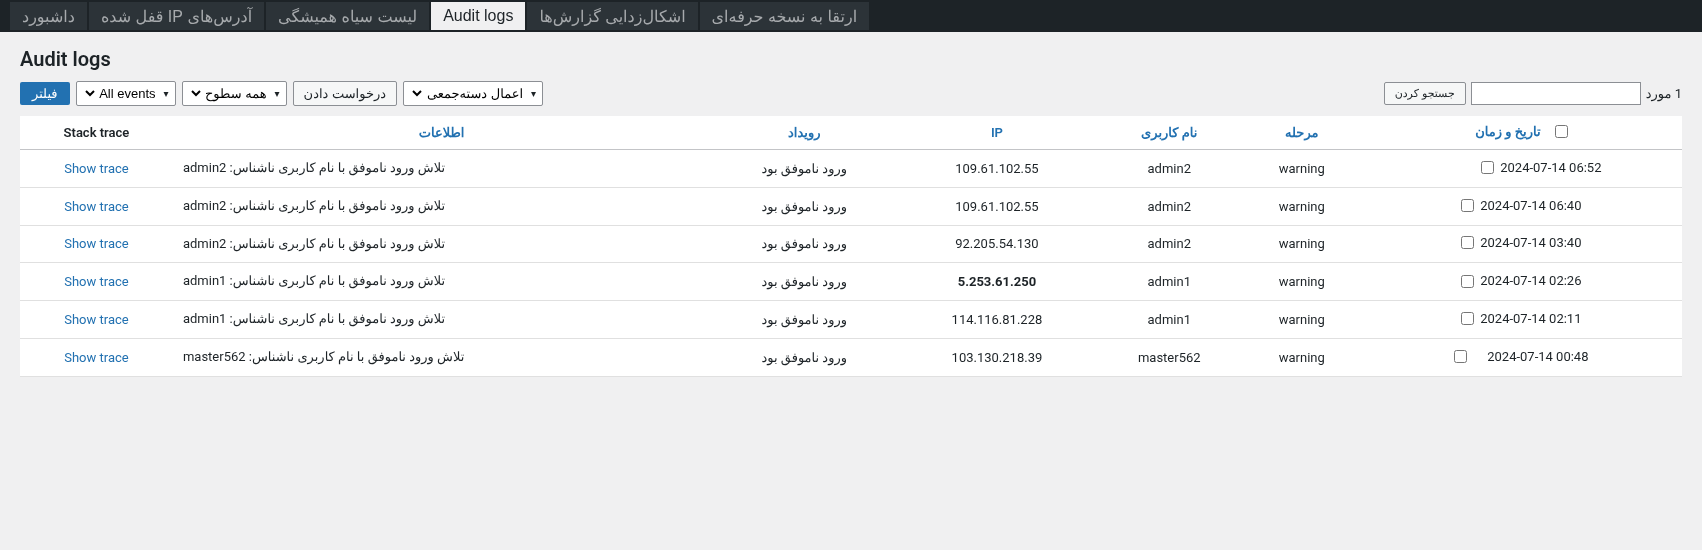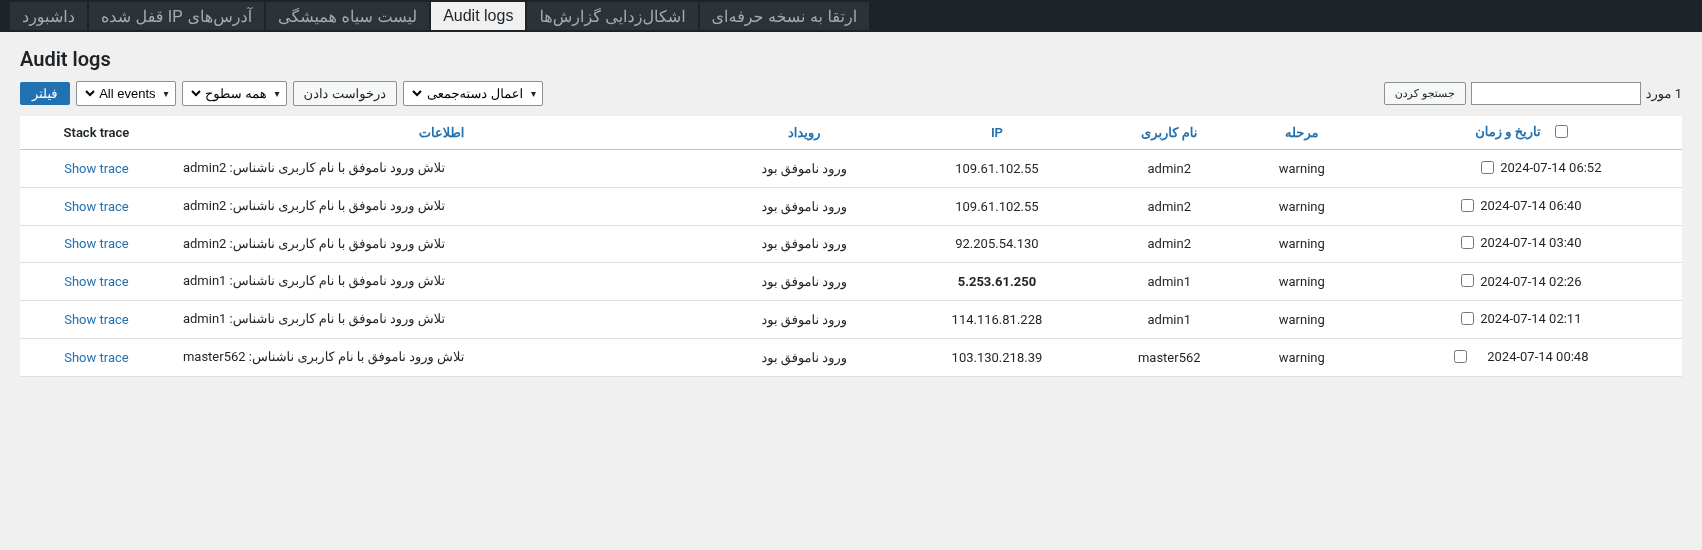--- a/index.html
+++ b/index.html
@@ -299,21 +299,21 @@
       <td>admin2</td>
       <td style="direction:ltr;">92.205.54.130</td>
       <td>ورود ناموفق بود</td>
       <td class="info-cell">تلاش ورود ناموفق با نام کاربری ناشناس: admin2</td>
       <td>
         <a class="show-trace-link">Show trace</a>
       </td>
     </tr>
         <tr>
       <td style="direction:ltr;text-align:center;">
-        <span style="display:inline-flex;align-items:flex-start;gap:6px;justify-content:center;">
+        <span style="display:inline-flex;align-items:flex-end;gap:6px;justify-content:center;">
           <input type="checkbox" style="">
           <span>2024-07-14 02:26</span>
         </span>
       </td>
       <td>warning</td>
       <td>admin1</td>
       <td style="direction:ltr;font-weight:bold;">5.253.61.250</td>
       <td>ورود ناموفق بود</td>
       <td class="info-cell">تلاش ورود ناموفق با نام کاربری ناشناس: admin1</td>
       <td>

